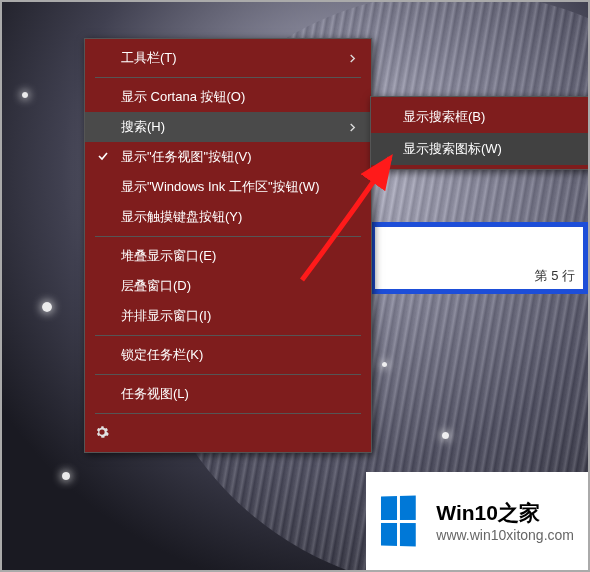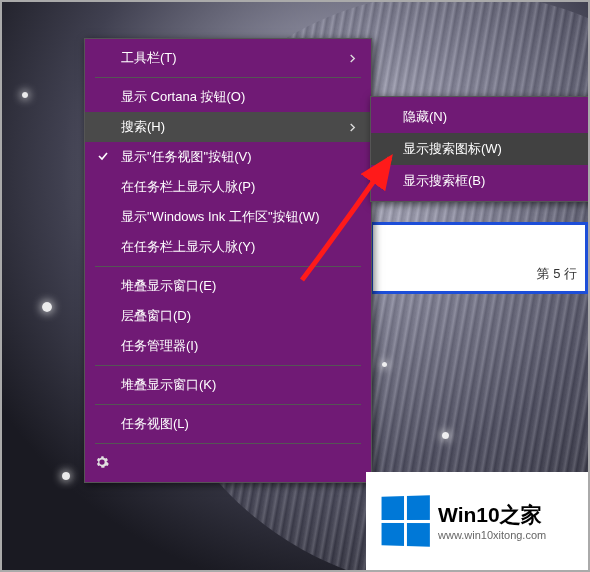--- a/index.html
+++ b/index.html
@@ -10,21 +10,21 @@
   }
   .viewport { width:590px; height:572px; position:relative; border:2px solid #aaa; overflow:hidden; }
   .wallpaper { position:absolute; inset:0;
     background: radial-gradient(circle at 60% 30%, #c9c9d8 0%, #88889a 25%, #404050 55%, #1a1a22 80%);
   }
   .sparkle { position:absolute; border-radius:50%; background:rgba(255,255,255,0.9); box-shadow:0 0 8px 2px rgba(255,255,255,0.6); }
   .hair { position:absolute; left:140px; top:-10px; width:640px; height:600px;
     background:repeating-linear-gradient(92deg,#6e6e80 0px,#b8b8c8 3px,#4e4e60 6px,#7a7a8c 9px);
     transform:rotate(8deg); opacity:0.35; border-radius:50%; }
   .menu, .submenu {
-    position:absolute; background:#701a75; border:1px solid #555;
+    position:absolute; background:#7f1d1d; border:1px solid #555;
     box-shadow:2px 2px 8px rgba(0,0,0,0.6); padding:4px 0;
   }
   .menu { left:82px; top:36px; width:288px; }
   .submenu { left:368px; top:94px; width:222px; }
   .item {
     display:flex; align-items:center; height:30px; padding:0 28px 0 36px;
     position:relative; white-space:nowrap;
   }
   .submenu .item { padding:0 20px 0 32px; height:32px; }
   .item.hover { background:#4a4a4a; }
@@ -32,30 +32,30 @@
   .chev { position:absolute; right:14px; }
   .chev svg { width:9px; height:9px; stroke:#ddd; }
   .check { position:absolute; left:12px; }
   .check svg { width:12px; height:12px; stroke:#fff; }
   .gear { position:absolute; left:10px; }
   .gear svg { width:14px; height:14px; fill:#e0e0e0; }
   .sep { height:1px; background:#555; margin:4px 10px; }
   .arrow { position:absolute; left:290px; top:148px; pointer-events:none; z-index:10; }
   .arrow svg { width:120px; height:140px; }
   .whitepanel { position:absolute; left:368px; top:220px; right:0; height:72px;
-    background:#fff; border:3px solid #1d4ed8; }
+    background:#fff; border:5px solid #1d4ed8; }
   .rowlabel { position:absolute; right:8px; top:40px; color:#333; font-size:13px; }
   .logo-card { position:absolute; right:0; bottom:0; width:222px; height:98px;
-    background:#fff; display:flex; align-items:center; padding:0 14px; gap:8px; }
+    background:#fff; display:flex; align-items:center; padding:0 14px; gap:20px; }
   .winlogo { display:grid; grid-template:1fr 1fr/1fr 1fr; gap:3px; width:50px; height:50px;
     transform:perspective(220px) rotateY(-15deg); }
   .winlogo span { background:#0078d7; }
   .logot { color:#000; }
   .logot .t1 { font-size:21px; font-weight:700; }
-  .logot .t2 { font-size:11px; color:#666; }
+  .logot .t2 { font-size:14px; color:#666; }
 </style>
 </head>
 <body>
 
 <div class="viewport">
   <div class="wallpaper">
     <div class="hair"></div>
     <div class="sparkle" style="left:20px;top:90px;width:6px;height:6px"></div>
     <div class="sparkle" style="left:40px;top:300px;width:10px;height:10px"></div>
     <div class="sparkle" style="left:60px;top:470px;width:8px;height:8px"></div>
@@ -84,62 +84,56 @@
             <path d="M3 1 L7 5 L3 9"></path>
           </svg></span>
       </div>
       <div class="item">
         <span class="check"><svg viewBox="0 0 12 12" fill="none" stroke-width="1.6">
             <path d="M2 6 L5 9 L10 3"></path>
           </svg></span>
         <span>显示"任务视图"按钮(V)</span>
       </div>
       <div class="item">
-        <span>在任务栏上显示人脉(P)</span>
-      </div>
-      <div class="item">
         <span>显示"Windows Ink 工作区"按钮(W)</span>
       </div>
       <div class="item">
-        <span>在任务栏上显示人脉(Y)</span>
+        <span>显示触摸键盘按钮(Y)</span>
       </div>
       <div class="sep"></div>
       <div class="item">
         <span>堆叠显示窗口(E)</span>
       </div>
       <div class="item">
         <span>层叠窗口(D)</span>
       </div>
       <div class="item">
-        <span>任务管理器(I)</span>
+        <span>并排显示窗口(I)</span>
       </div>
       <div class="sep"></div>
       <div class="item">
-        <span>堆叠显示窗口(K)</span>
+        <span>锁定任务栏(K)</span>
       </div>
       <div class="sep"></div>
       <div class="item">
         <span>任务视图(L)</span>
       </div>
       <div class="sep"></div>
       <div class="item">
         <span class="gear"><svg viewBox="0 0 16 16">
             <path d="M8 5a3 3 0 100 6 3 3 0 000-6zm6.4 3c0 .3 0 .6-.1.9l1.5 1.2-1.4 2.4-1.8-.6c-.5.4-1 .7-1.6.9l-.3 1.9H7.3l-.3-1.9c-.6-.2-1.1-.5-1.6-.9l-1.8.6-1.4-2.4 1.5-1.2c0-.3-.1-.6-.1-.9s0-.6.1-.9L2.2 5.9l1.4-2.4 1.8.6c.5-.4 1-.7 1.6-.9L7.3 1.3h2.4l.3 1.9c.6.2 1.1.5 1.6.9l1.8-.6 1.4 2.4-1.5 1.2c.1.3.1.6.1.9z"></path>
           </svg></span>
       </div>
     </div>
   <div class="submenu" id="submenuEl">
       <div class="item">
-        <span>隐藏(N)</span>
+        <span>显示搜索框(B)</span>
       </div>
       <div class="item sel">
         <span>显示搜索图标(W)</span>
-      </div>
-      <div class="item">
-        <span>显示搜索框(B)</span>
       </div>
     </div>
 
   <div class="arrow">
     <svg viewBox="0 0 120 140">
       <defs>
           <marker id="ah" markerWidth="8" markerHeight="8" refX="6" refY="3" orient="auto">
         <path d="M0,0 L7,3 L0,6 Z" fill="#ff1a1a"></path>
           </marker>
         </defs>

